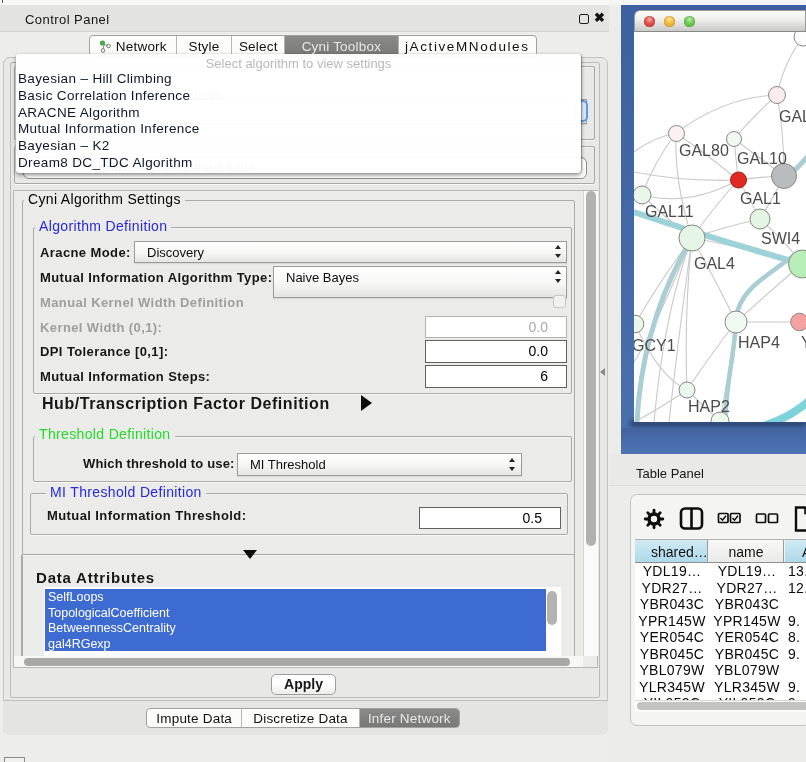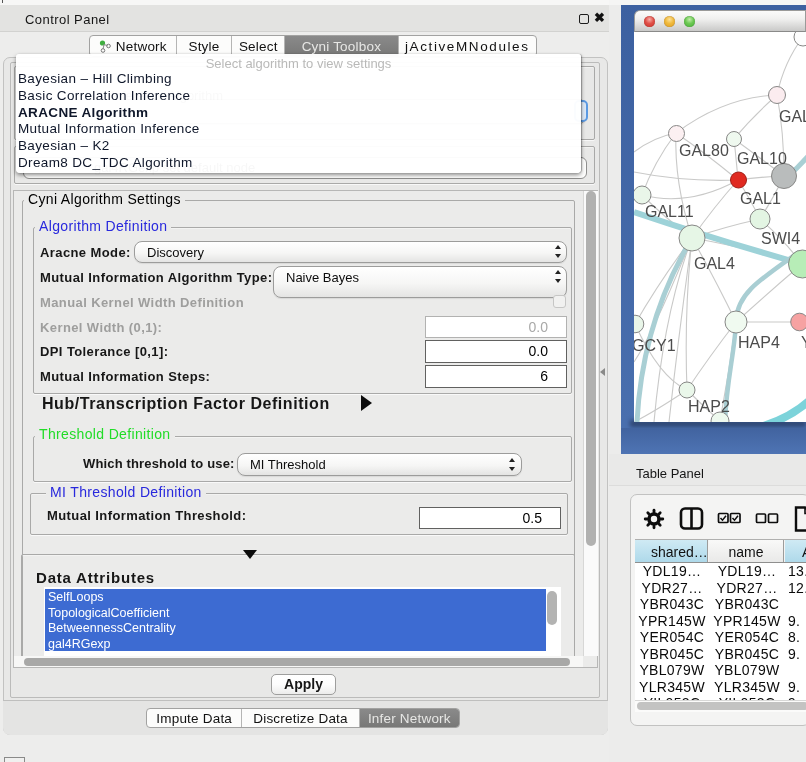--- a/index.html
+++ b/index.html
@@ -1,21 +1,21 @@
 <!DOCTYPE html>
 <html><head><meta charset="utf-8"><style>
 html,body{margin:0;padding:0}
 *{box-sizing:border-box}
 body{width:806px;height:762px;position:relative;overflow:hidden;background:#ededec;font-family:"Liberation Sans",sans-serif}
 .ab{position:absolute}
 .lbl{position:absolute;font:bold 13px "Liberation Sans",sans-serif;letter-spacing:.4px;color:#171717;white-space:nowrap}
 .grp{position:absolute;border:1px solid #a9a9a8;border-radius:2px;box-shadow:0 1px 0 rgba(255,255,255,.7), inset 0 1px 0 rgba(255,255,255,.4)}
 .gl{position:absolute;font:14px "Liberation Sans",sans-serif;letter-spacing:.35px;background:#ebebea;padding:0 4px;white-space:nowrap;line-height:15px}
 .fld{position:absolute;background:#fff;border:1px solid #616160;font:14px "Liberation Sans",sans-serif;color:#000;text-align:right;padding:2px 18px 0 6px}
-.combo{position:absolute;background:linear-gradient(#ffffff,#f6f6f5 55%,#e4e4e3);border:1px solid #9c9c9b;border-radius:8px;font:13px "Liberation Sans",sans-serif;color:#0d0d0d;padding:3px 8px 0 12px;box-shadow:0 1px 1px rgba(0,0,0,.08)}
+.combo{position:absolute;background:linear-gradient(#ffffff,#f6f6f5 55%,#e4e4e3);border:1px solid #9c9c9b;border-radius:0;font:13px "Liberation Sans",sans-serif;color:#0d0d0d;padding:3px 8px 0 12px;box-shadow:0 1px 1px rgba(0,0,0,.08)}
 .ud{position:absolute;width:7px;height:13px}
 .ud:before{content:"";position:absolute;left:0;top:0;border-left:3.5px solid transparent;border-right:3.5px solid transparent;border-bottom:4.5px solid #222}
 .ud:after{content:"";position:absolute;left:0;bottom:0;border-left:3.5px solid transparent;border-right:3.5px solid transparent;border-top:4.5px solid #222}
 .seg{position:absolute;display:flex;background:#fcfcfb;border:1px solid #a2a2a1;border-radius:4px;overflow:hidden;letter-spacing:.2px;font:13.5px "Liberation Sans",sans-serif;color:#111}
 .seg>div{display:flex;align-items:center;justify-content:center;border-left:1px solid #b5b5b4}
 .seg>div:first-child{border-left:none}
 .seg>div.sel{background:linear-gradient(#8a8a8a,#787877);color:#e7e7e5}
 .popitem{position:absolute;left:2px;letter-spacing:.35px;font:13.5px "Liberation Sans",sans-serif;color:#0f172a;white-space:nowrap}
 </style></head>
 <body>
@@ -109,21 +109,21 @@
 
 <div class="ab" style="left:600px;top:368px;width:0;height:0;border-top:4px solid transparent;border-bottom:4px solid transparent;border-right:5px solid #8a8a89"></div>
 <div class="ab" style="left:4px;top:757px;width:21px;height:16px;background:#f0f0ef;border:1.6px solid #8a8a89"></div>
 
 <div class="ab" style="left:16px;top:54px;width:565px;height:119px;background:rgba(255,255,255,.97);border-radius:3px 3px 4px 4px;box-shadow:0 2px 4px rgba(0,0,0,.45),1px 0 1px rgba(0,0,0,.25)">
  <div class="ab" style="left:95px;top:34px;font:13px 'Liberation Sans',sans-serif;color:rgba(60,60,60,.03)">Inference Algorithm</div>
  <div class="ab" style="left:78px;top:106px;font:13px 'Liberation Sans',sans-serif;color:rgba(60,60,60,.04)">gal4RGexp set default node</div>
  <div class="ab" style="left:0;top:2px;width:565px;text-align:center;font:13px 'Liberation Sans',sans-serif;color:#b9b9b8">Select algorithm to view settings</div>
  <div class="popitem" style="top:17.3px">Bayesian – Hill Climbing</div>
  <div class="popitem" style="top:34px">Basic Correlation Inference</div>
- <div class="popitem" style="top:50.7px;font-weight:bold">ARACNE Algorithm</div>
+ <div class="popitem" style="top:50.7px;font-weight:normal">ARACNE Algorithm</div>
  <div class="popitem" style="top:67.4px">Mutual Information Inference</div>
  <div class="popitem" style="top:84.1px">Bayesian – K2</div>
  <div class="popitem" style="top:100.8px">Dream8 DC_TDC Algorithm</div>
 </div>
 
 <div class="ab" style="left:609px;top:0;width:197px;height:762px;background:#ececeb"></div>
 <div class="ab" style="left:609px;top:0;width:197px;height:5px;background:#f5f5f4"></div>
 <div class="ab" style="left:621px;top:5px;width:185px;height:449px;background:linear-gradient(#3c60a0,#4a70af)"></div>
 <div class="ab" style="left:630px;top:420px;width:176px;height:7px;background:rgba(22,32,58,.5);filter:blur(2px)"></div>
 <div class="ab" style="left:621px;top:428px;width:185px;height:26px;background:linear-gradient(#41639f,#4e74b4)"></div>

